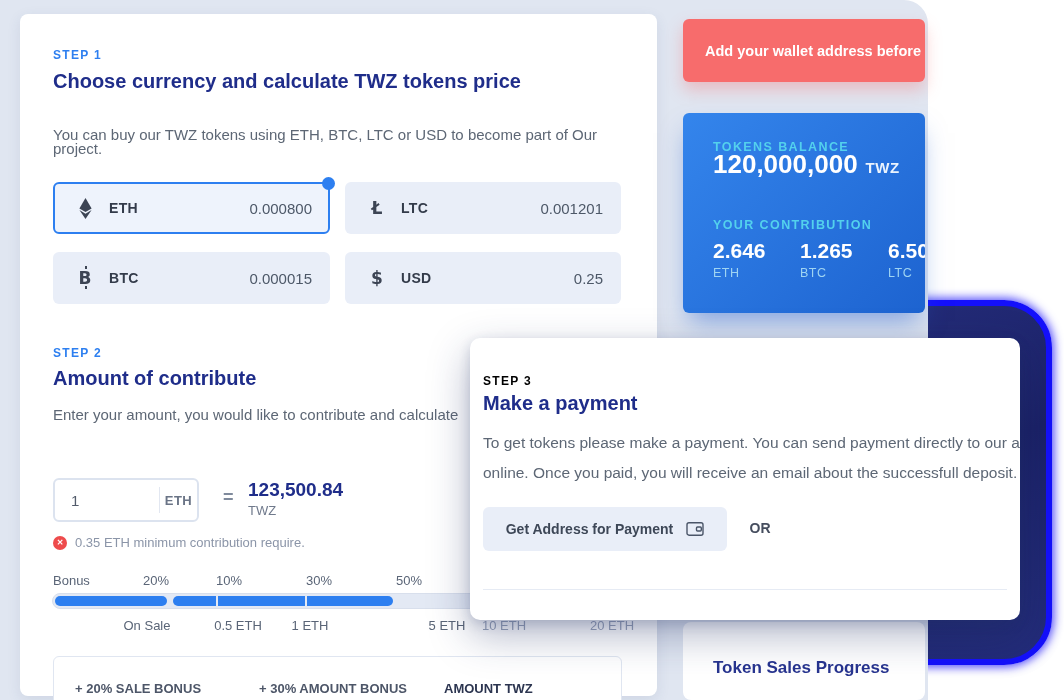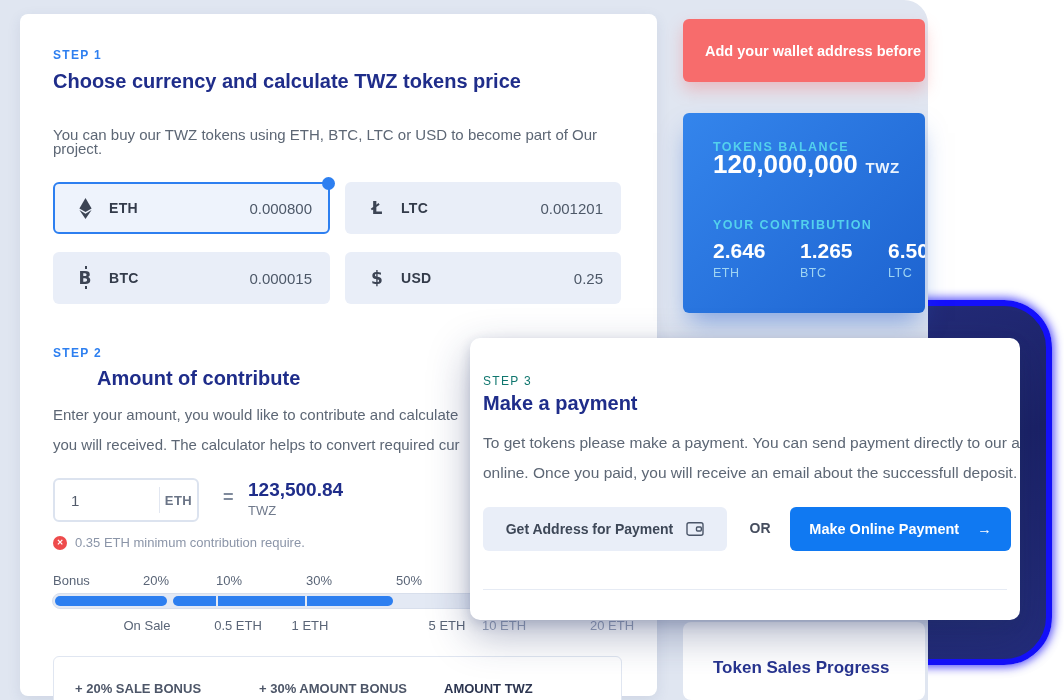--- a/index.html
+++ b/index.html
@@ -75,21 +75,21 @@
   .contrib-val{font-size:21px;font-weight:bold;color:#fff;}
   .contrib-cur{font-size:12.5px;color:#9fd4f2;margin-top:3px;letter-spacing:.5px;}
   .progress-card{position:absolute;left:683px;top:622px;width:242px;height:78px;z-index:2;
         background:#fff;border-radius:8px;}
   .progress-title{position:absolute;left:30px;top:36px;font-size:17px;font-weight:bold;color:#27348f;white-space:nowrap;}
 
   
   .step3-card{position:absolute;left:470px;top:338px;width:550px;height:282px;z-index:10;background:#fff;
         border-radius:10px;box-shadow:0 15px 40px rgba(35,48,100,.35),0 4px 12px rgba(35,48,100,.18);
         overflow:hidden;}
-  .s3-label{position:absolute;left:13px;top:36px;font-size:12px;font-weight:normal;color:#0f766e;letter-spacing:1.3px;}
+  .s3-label{position:absolute;left:13px;top:36px;font-size:12px;font-weight:bold;color:#000000;letter-spacing:1.3px;}
   .s3-title{position:absolute;left:13px;top:54px;font-size:20px;font-weight:bold;color:#1f2d8a;}
   .s3-line{position:absolute;left:13px;font-size:15.5px;color:#5d6775;white-space:nowrap;}
   .addr-btn{position:absolute;left:13px;top:169px;width:244px;height:44px;border:none;border-radius:6px;
         background:#e9eef8;display:flex;align-items:center;justify-content:center;cursor:pointer;
         font-family:"Liberation Sans",sans-serif;}
   .addr-btn span{font-size:14px;font-weight:bold;color:#3d4757;}
   .addr-btn svg{margin-left:13px;}
   .or-lbl{position:absolute;left:275px;top:182px;width:30px;text-align:center;font-size:14px;font-weight:bold;color:#454d5e;}
   .pay-btn{position:absolute;left:320px;top:169px;width:221px;height:44px;border:none;border-radius:6px;
         background:#1079f2;display:flex;align-items:center;justify-content:center;cursor:pointer;
@@ -147,23 +147,22 @@
 
     <div class="cur-tile" style="left:325px;top:238px;width:276px;">
       <span class="cur-icon">
           <span class="usd-glyph">$</span>
         </span>
       <span class="cur-code">USD</span>
       <span class="cur-rate">0.25</span>
     </div>
 
     <div class="step-label" style="left:33px;top:332px;">STEP 2</div>
-    <div class="h-title" style="left:33px;top:353px;margin-left:44px;">Amount of contribute</div>
+    <div class="h-title" style="left:33px;top:353px;">Amount of contribute</div>
     <div class="body-line" style="left:33px;top:392px;">Enter your amount, you would like to contribute and calculate</div>
-    <div class="body-line" style="left:33px;top:422px;">you will received. The calculator helps to convert required cur</div>
 
     <div class="amount-box">
       <input class="amount-input" type="text" value="1" style="">
       <span class="amount-div"></span>
       <span class="amount-suffix">ETH</span>
     </div>
     <div class="equals">=</div>
     <div class="result-val">123,500.84</div>
     <div class="result-unit">TWZ</div>
 
@@ -235,20 +234,16 @@
     <div class="s3-line" style="top:126px;">online. Once you paid, you will receive an email about the successfull deposit.</div>
 
     <button class="addr-btn">
       <span>Get Address for Payment</span>
       <svg width="18" height="16" viewBox="0 0 18 16" fill="none" stroke="#4a5568" stroke-width="1.4">
         <rect x="1" y="1.8" width="16" height="12.4" rx="2"></rect>
         <rect x="10.5" y="6" width="4.8" height="4" rx="1"></rect>
       </svg>
     </button>
     <div class="or-lbl">OR</div>
-    <button class="pay-btn">
-      <span>Make Online Payment</span>
-      <span class="pay-arrow">→</span>
-    </button>
     <div class="s3-divider"></div>
   </div>
 
 </div>
 
 </body></html>

